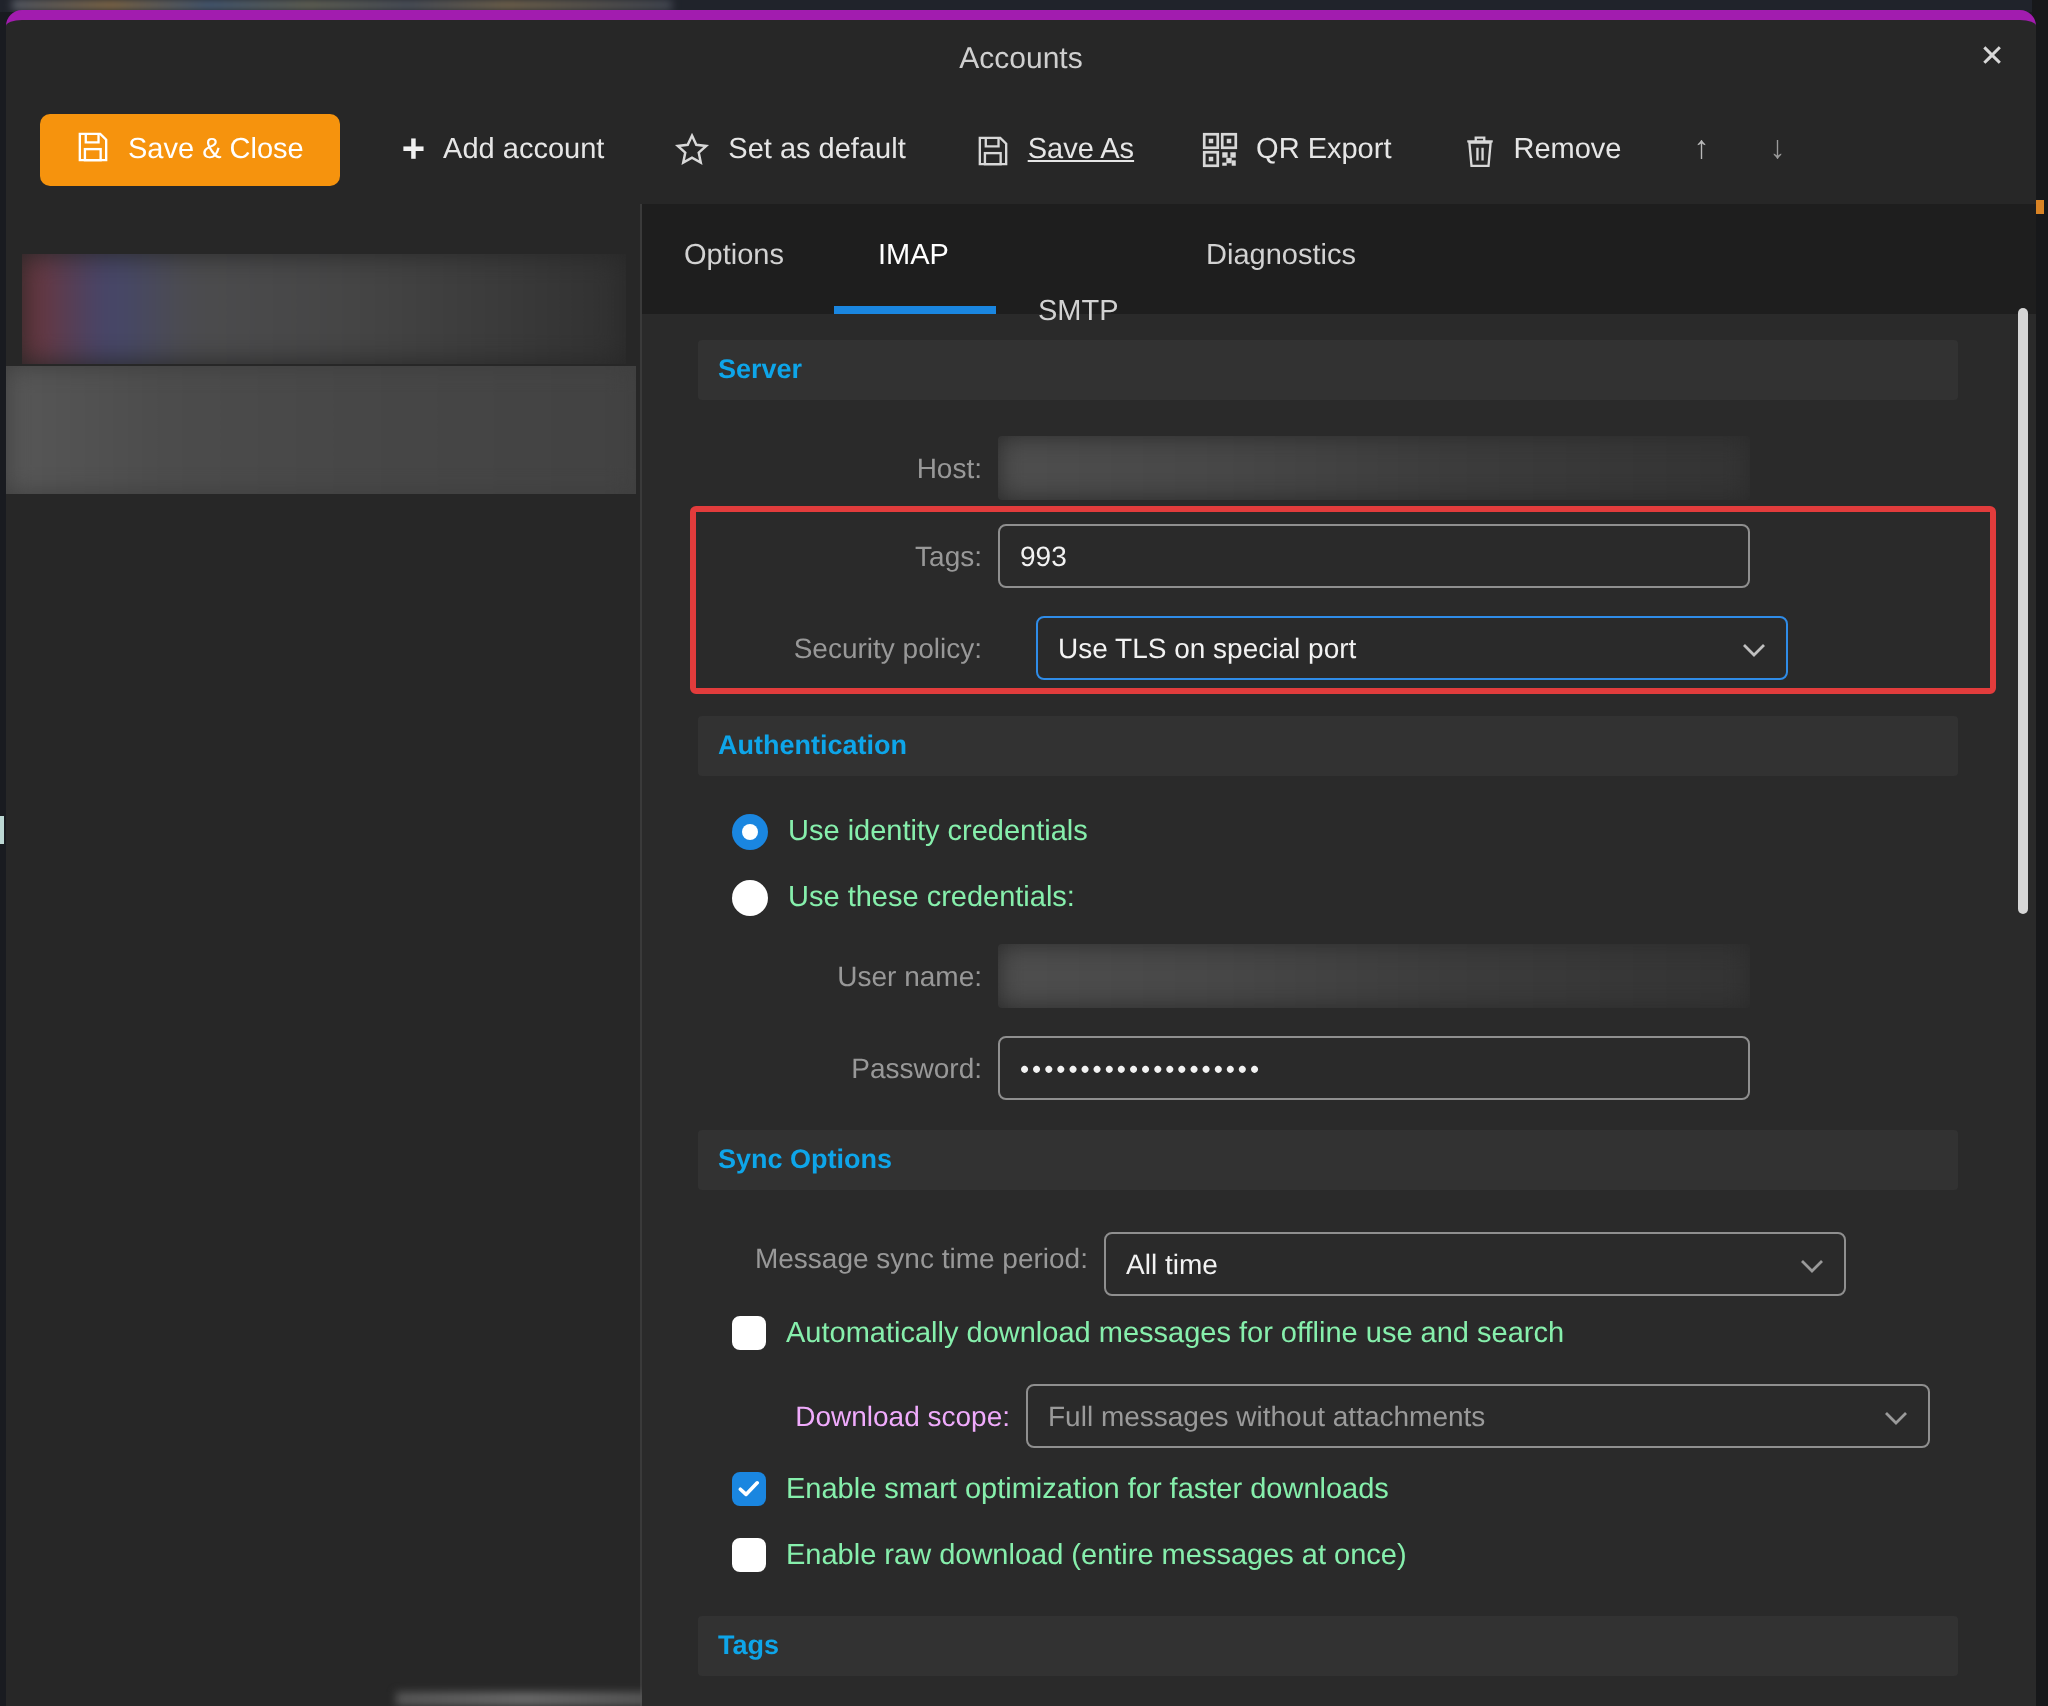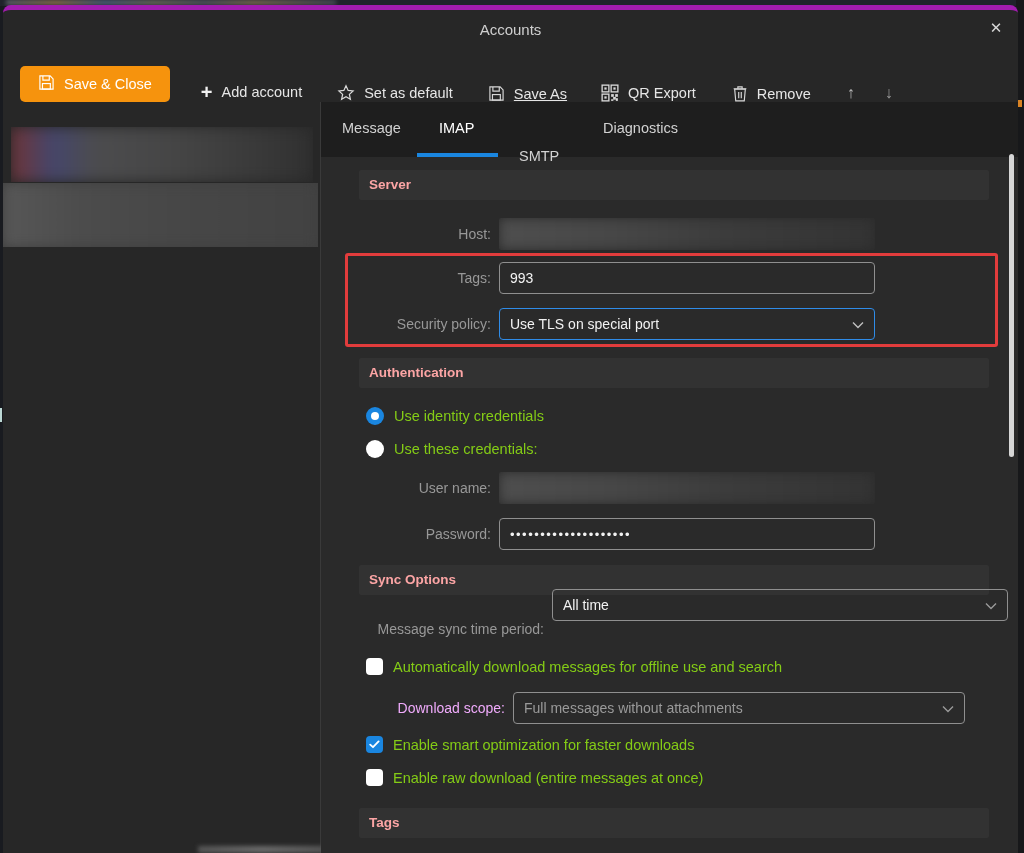--- a/index.html
+++ b/index.html
@@ -18,21 +18,21 @@
   
   .dialog { position:absolute; left:3px; top:5px; width:1015px; height:848px;
             background:#272727; border-radius:8px 8px 0 0; border-top:5px solid #a21caf; overflow:hidden; }
 
   .titlebar { position:relative; height:38px; }
   .title { position:absolute; left:0; right:0; top:11px; text-align:center; color:#cfcfcf; font-size:15px; }
   .close-x { position:absolute; right:8px; top:4px; width:28px; height:28px; color:#d8d8d8;
              font-size:15px; display:flex; align-items:center; justify-content:center; cursor:pointer; }
 
   
-  .toolbar { position:relative; height:54px; display:flex; align-items:flex-end; color:#e6e6e6; font-size:14.5px; }
+  .toolbar { position:relative; height:54px; display:flex; align-items:center; color:#e6e6e6; font-size:14.5px; }
   .btn-primary { display:flex; align-items:center; gap:9px; margin-left:17px; height:36px; padding:0 18px;
                  background:#f6930d; border-radius:5px; color:#fff; font-size:14.5px; cursor:pointer; }
   .tb-item { display:flex; align-items:center; gap:9px; cursor:pointer; white-space:nowrap; }
   .tb-item svg { display:block; }
   .tb-plus { font-size:20px; font-weight:bold; line-height:1; color:#f2f2f2; }
   .tb-arrow { font-size:16px; color:#b8b8b8; padding:0 8px; cursor:pointer; }
 
   
   .body { position:absolute; left:0; top:92px; right:0; bottom:0; display:flex; }
   .sidebar { position:relative; width:318px; background:#272727; border-right:1px solid #3a3a3a; }
@@ -46,40 +46,40 @@
   .sb-bottom-smudge { position:absolute; left:195px; bottom:0; width:160px; height:7px; filter:blur(2px);
     background:linear-gradient(90deg,#555,#6a6a6a 40%,#4a4a4a); }
 
   .main { position:relative; flex:1; background:#2a2a2a; overflow:hidden; }
   .tabband { position:absolute; left:0; top:0; right:0; height:55px; background:#1e1e1e; }
   .tab { position:absolute; top:18px; font-size:14.5px; color:#d2d2d2; cursor:pointer; }
   .tab.active { color:#ffffff; }
   .tab-underline { position:absolute; left:96px; top:51px; width:81px; height:4px; background:#1a86e0; }
 
   .scroll { position:absolute; left:0; top:55px; right:0; bottom:0; }
-  .sec-bar { position:absolute; left:38px; width:630px; height:30px; background:#323232; border-radius:2px;
-             color:#fca5a5; font-size:13.5px; font-weight:bold; line-height:30px; padding-left:10px; }
+  .sec-bar { position:absolute; left:28px; width:630px; height:30px; background:#323232; border-radius:2px;
+             color:#0ea5e9; font-size:13.5px; font-weight:bold; line-height:30px; padding-left:10px; }
   .row-label { position:absolute; left:20px; width:150px; text-align:right; color:#989898; font-size:14px; }
   .field { position:absolute; left:178px; width:376px; height:32px; border-radius:4px; }
   .input { background:transparent; border:1px solid #8f8f8f; color:#f2f2f2; font-size:14px;
            padding:0 10px; font-family:"Liberation Sans",sans-serif; }
   .redacted { border:none; overflow:hidden; border-radius:2px; }
   .redacted .smudge { width:100%; height:100%; filter:blur(6px);
      background:linear-gradient(90deg,#4e4e4e 0%,#474747 30%,#3c3c3c 60%,#333333 100%); }
   .dropdown { border:1px solid #8f8f8f; display:flex; align-items:center; padding:0 10px;
               color:#f2f2f2; font-size:14px; cursor:pointer; }
   .dropdown.focused { border:1px solid #2f8ce8; }
   .dropdown .chev { margin-left:auto; }
   .dropdown.disabled { color:#9a9a9a; }
 
   .red-annotation { position:absolute; left:24px; top:96px; width:653px; height:94px;
                     border:3px solid #e23c3c; border-radius:3px; pointer-events:none; }
 
   .choice-row { position:absolute; left:45px; display:flex; align-items:center; gap:10px;
-                color:#84cc16; font-size:14.5px; cursor:pointer; }
+                color:#86efac; font-size:14.5px; cursor:pointer; }
   .radio { width:18px; height:18px; border-radius:50%; background:#ffffff; position:relative; flex:none; }
   .radio.selected { background:#1a86e0; }
   .radio.selected::after { content:""; position:absolute; left:5px; top:5px; width:8px; height:8px;
                            border-radius:50%; background:#ffffff; }
   .checkbox { width:17px; height:17px; border-radius:4px; background:#ffffff; flex:none;
               display:flex; align-items:center; justify-content:center; }
   .checkbox.checked { background:#1a86e0; }
 
   .pwd { letter-spacing:1.5px; font-size:13px; }
 
@@ -185,21 +185,21 @@
         </div>
         <div class="account acct2">
           <div class="smudge"></div>
         </div>
         <div class="sb-bottom-smudge"></div>
       </div>
 
       <div class="main">
 
         <div class="tabband">
-          <div class="tab" style="left:21px;">Message</div>
+          <div class="tab" style="left:21px;">Options</div>
           <div class="tab active" style="left:118px;">IMAP</div>
           <div class="tab" style="left:198px;margin-top:28px;">SMTP</div>
           <div class="tab" style="left:282px;">Diagnostics</div>
           <div class="tab-underline"></div>
         </div>
 
         <div class="scroll">
 
           <div class="sec-bar" style="top:13px;">Server</div>
 
@@ -207,21 +207,21 @@
           <div class="field redacted" style="top:61px;">
             <div class="smudge"></div>
           </div>
 
           <div class="red-annotation"></div>
 
           <div class="row-label" style="top:113px;">Tags:</div>
           <input class="field input" style="top: 105px;" value="993">
 
           <div class="row-label" style="top:159px;">Security policy:</div>
-          <div class="field dropdown focused" style="top:151px;">
+          <div class="field dropdown focused" style="top:151px;margin-left:19px;">
             <span>Use TLS on special port</span>
             <span class="chev">
               <svg width="12" height="8" viewBox="0 0 12 8" fill="none" stroke="#c0c0c0" stroke-width="1.4">
                   <path d="M1 1.5 L6 6.5 L11 1.5"></path>
                 </svg>
             </span>
           </div>
 
           <div class="sec-bar" style="top:201px;">Authentication</div>
 
@@ -241,21 +241,21 @@
           </div>
 
           <div class="row-label" style="top:369px;">Password:</div>
           <div class="field input pwd" style="top:361px; display:flex; align-items:center;">
             <span>••••••••••••••••••••</span>
           </div>
 
           <div class="sec-bar" style="top:408px;">Sync Options</div>
 
           <div class="row-label" style="top:464px; left:20px; width:203px;">Message sync time period:</div>
-          <div class="field dropdown" style="top:432px; left:231px; width:456px;">
+          <div class="field dropdown" style="top:459px; left:231px; width:371px;">
             <span>All time</span>
             <span class="chev">
               <svg width="12" height="8" viewBox="0 0 12 8" fill="none" stroke="#9a9a9a" stroke-width="1.4">
                   <path d="M1 1.5 L6 6.5 L11 1.5"></path>
                 </svg>
             </span>
           </div>
 
           <div class="choice-row" style="top:501px;">
             <span class="checkbox"></span>

